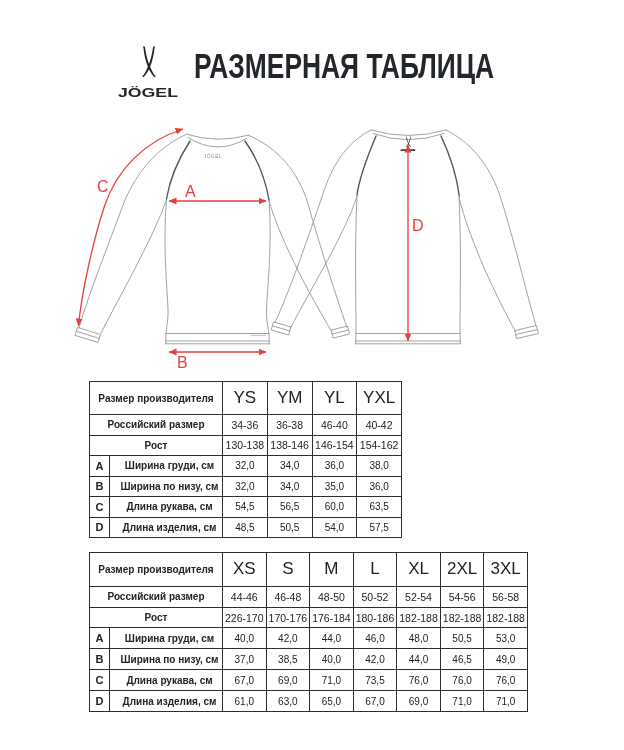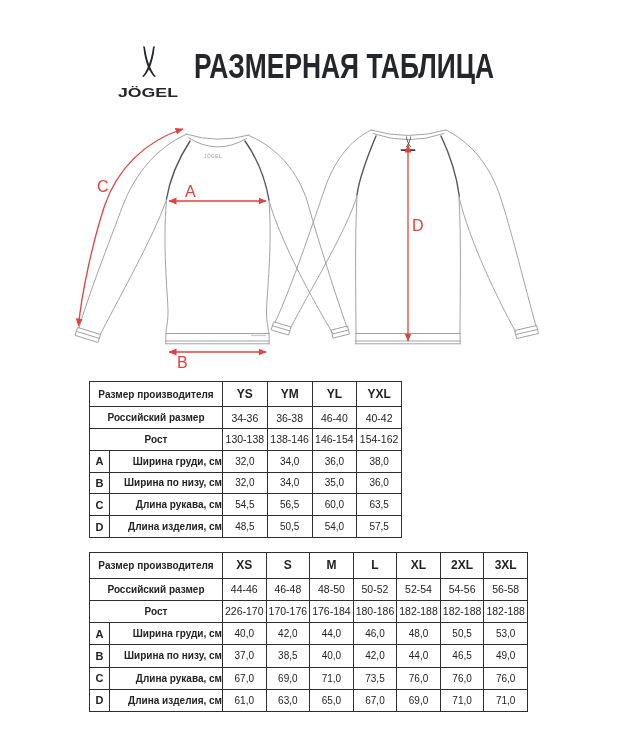--- a/index.html
+++ b/index.html
@@ -16,24 +16,24 @@
   
   #diagram{left:0;top:112px;width:624px;height:266px;}
 
   
   table{border-collapse:collapse;table-layout:fixed;position:absolute;background:#fff;}
   #t1{left:89px;top:381px;width:313px;height:157px;}
   #t2{left:89px;top:552px;width:439px;height:160px;}
   td{border:1.6px solid #2e2e2e;text-align:center;padding:0;white-space:nowrap;
      overflow:hidden;font-size:10.5px;color:#232323;}
   td.lbl{font-weight:700;font-size:10px;}
-  td.code{font-weight:700;font-size:12px;}
+  td.code{font-weight:400;font-size:17px;}
   td.hval{font-weight:400;font-size:10.5px;margin-left:43px;}
   td.letter{font-weight:700;font-size:11px;}
-  td.desc{text-align:right;padding-left:7px;font-weight:700;font-size:10px;}
+  td.desc{text-align:center;padding-left:7px;font-weight:700;font-size:10px;}
   td.val{font-weight:400;font-size:10px;}
   col.c-letter{width:20px;} col.c-desc{width:113px;}
 </style>
 </head>
 <body>
 
 <div id="page">
 
   <svg id="brand-emblem" class="abs" viewBox="0 0 100 150" aria-hidden="true">
     <g fill="#23272b">

